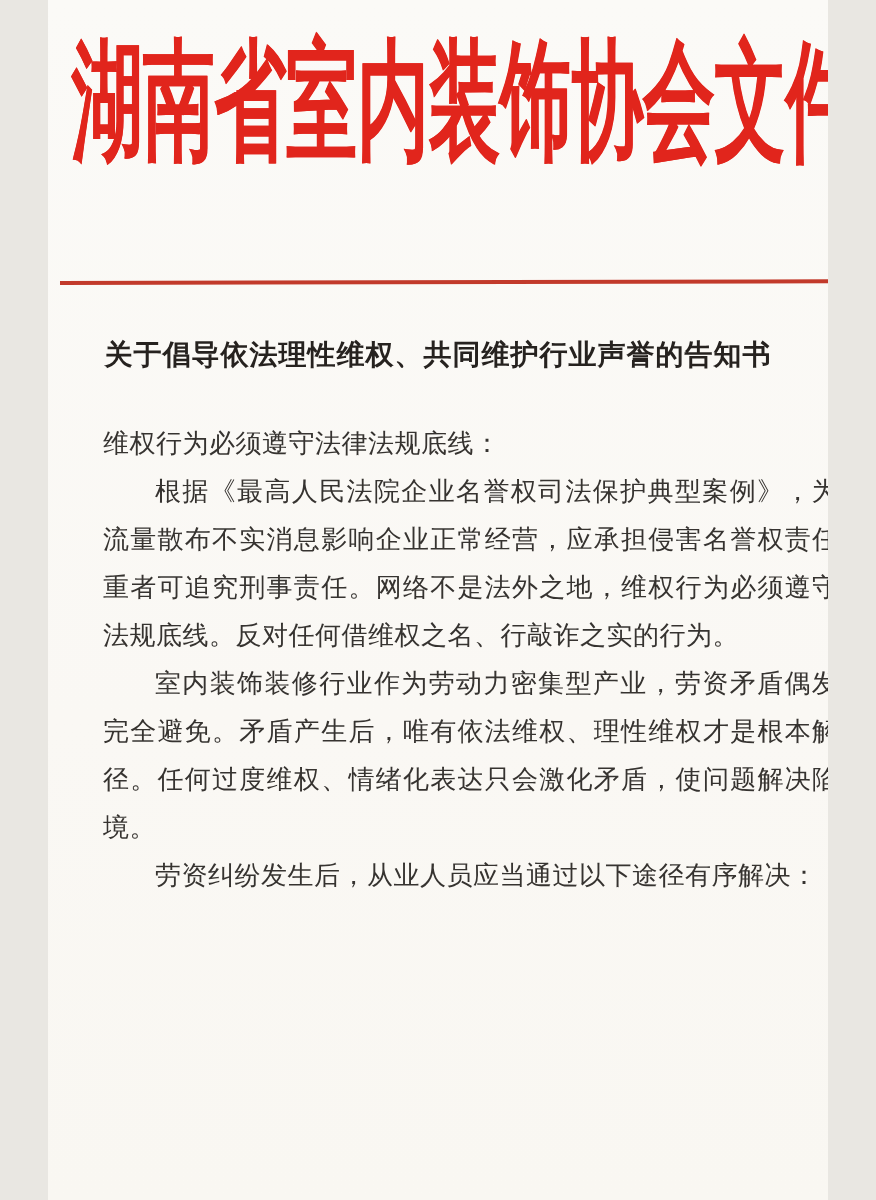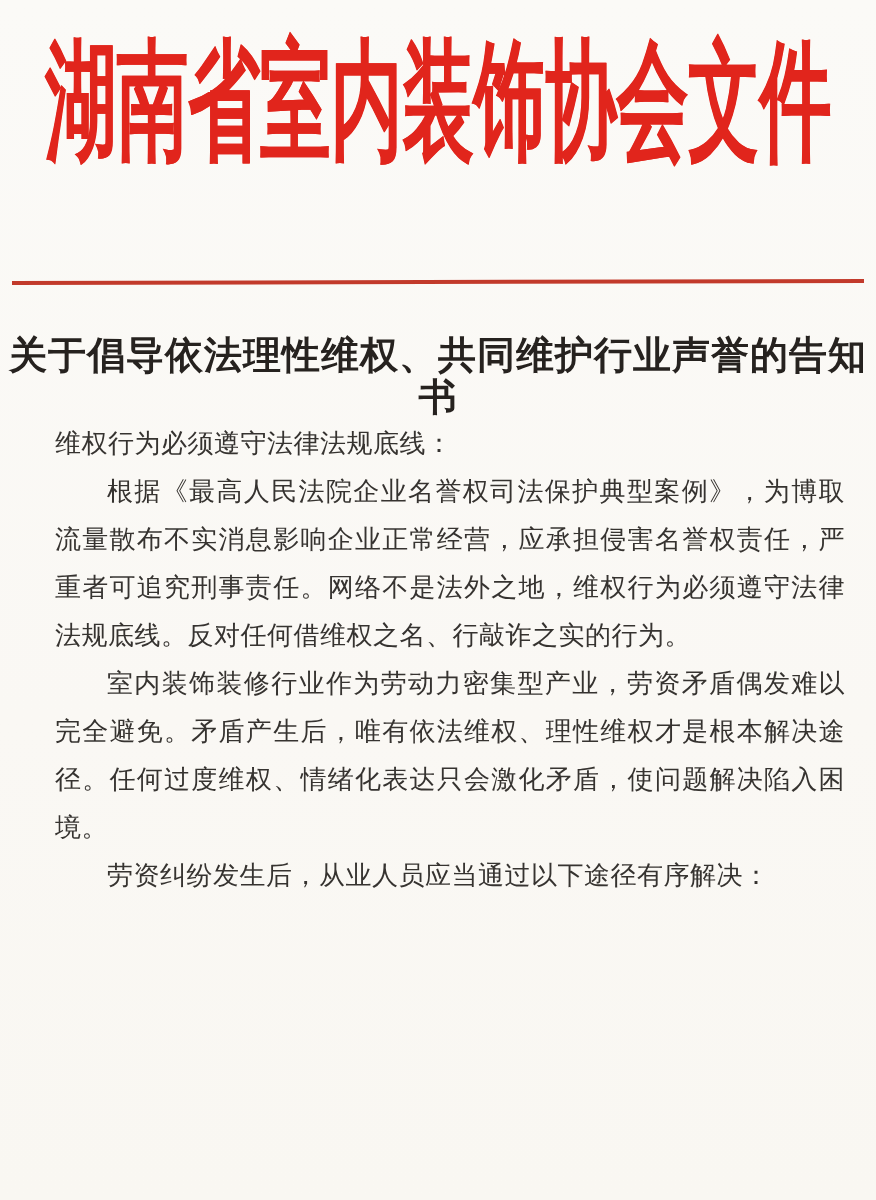--- a/index.html
+++ b/index.html
@@ -2,21 +2,21 @@
 <html style="--masthead-red: #e1251c; --rule-red: #c23a2b; --body-text: #363330; --page-background: #fbfaf7;"><head>
 <meta charset="utf-8">
 <style>
   html, body {
     margin: 0;
     padding: 0;
     background: #e9e7e2;
   }
   .page {
     position: relative;
-    width: 876px;
+    width: 780px;
     height: 1200px;
     margin: 0 auto;
     overflow: hidden;
     background: linear-gradient(180deg, var(--page-background, #fbfaf7) 0%, #faf8f4 60%, #f9f7f2 100%);
     font-family: "Liberation Serif", "DejaVu Serif", serif;
   }
   .masthead {
     position: absolute;
     top: 36px;
     left: 0;
@@ -42,21 +42,21 @@
     background: var(--rule-red, #c23a2b);
     transform: rotate(-0.12deg);
   }
   .doc-title {
     position: absolute;
     top: 334px;
     left: 0;
     width: 100%;
     margin: 0;
     text-align: center;
-    font-size: 38px;
+    font-size: 28px;
     line-height: 42px;
     font-weight: bold;
     color: #26221f;
     letter-spacing: 1px;
   }
   .body-text {
     position: absolute;
     top: 420px;
     left: 55px;
     width: 790px;

